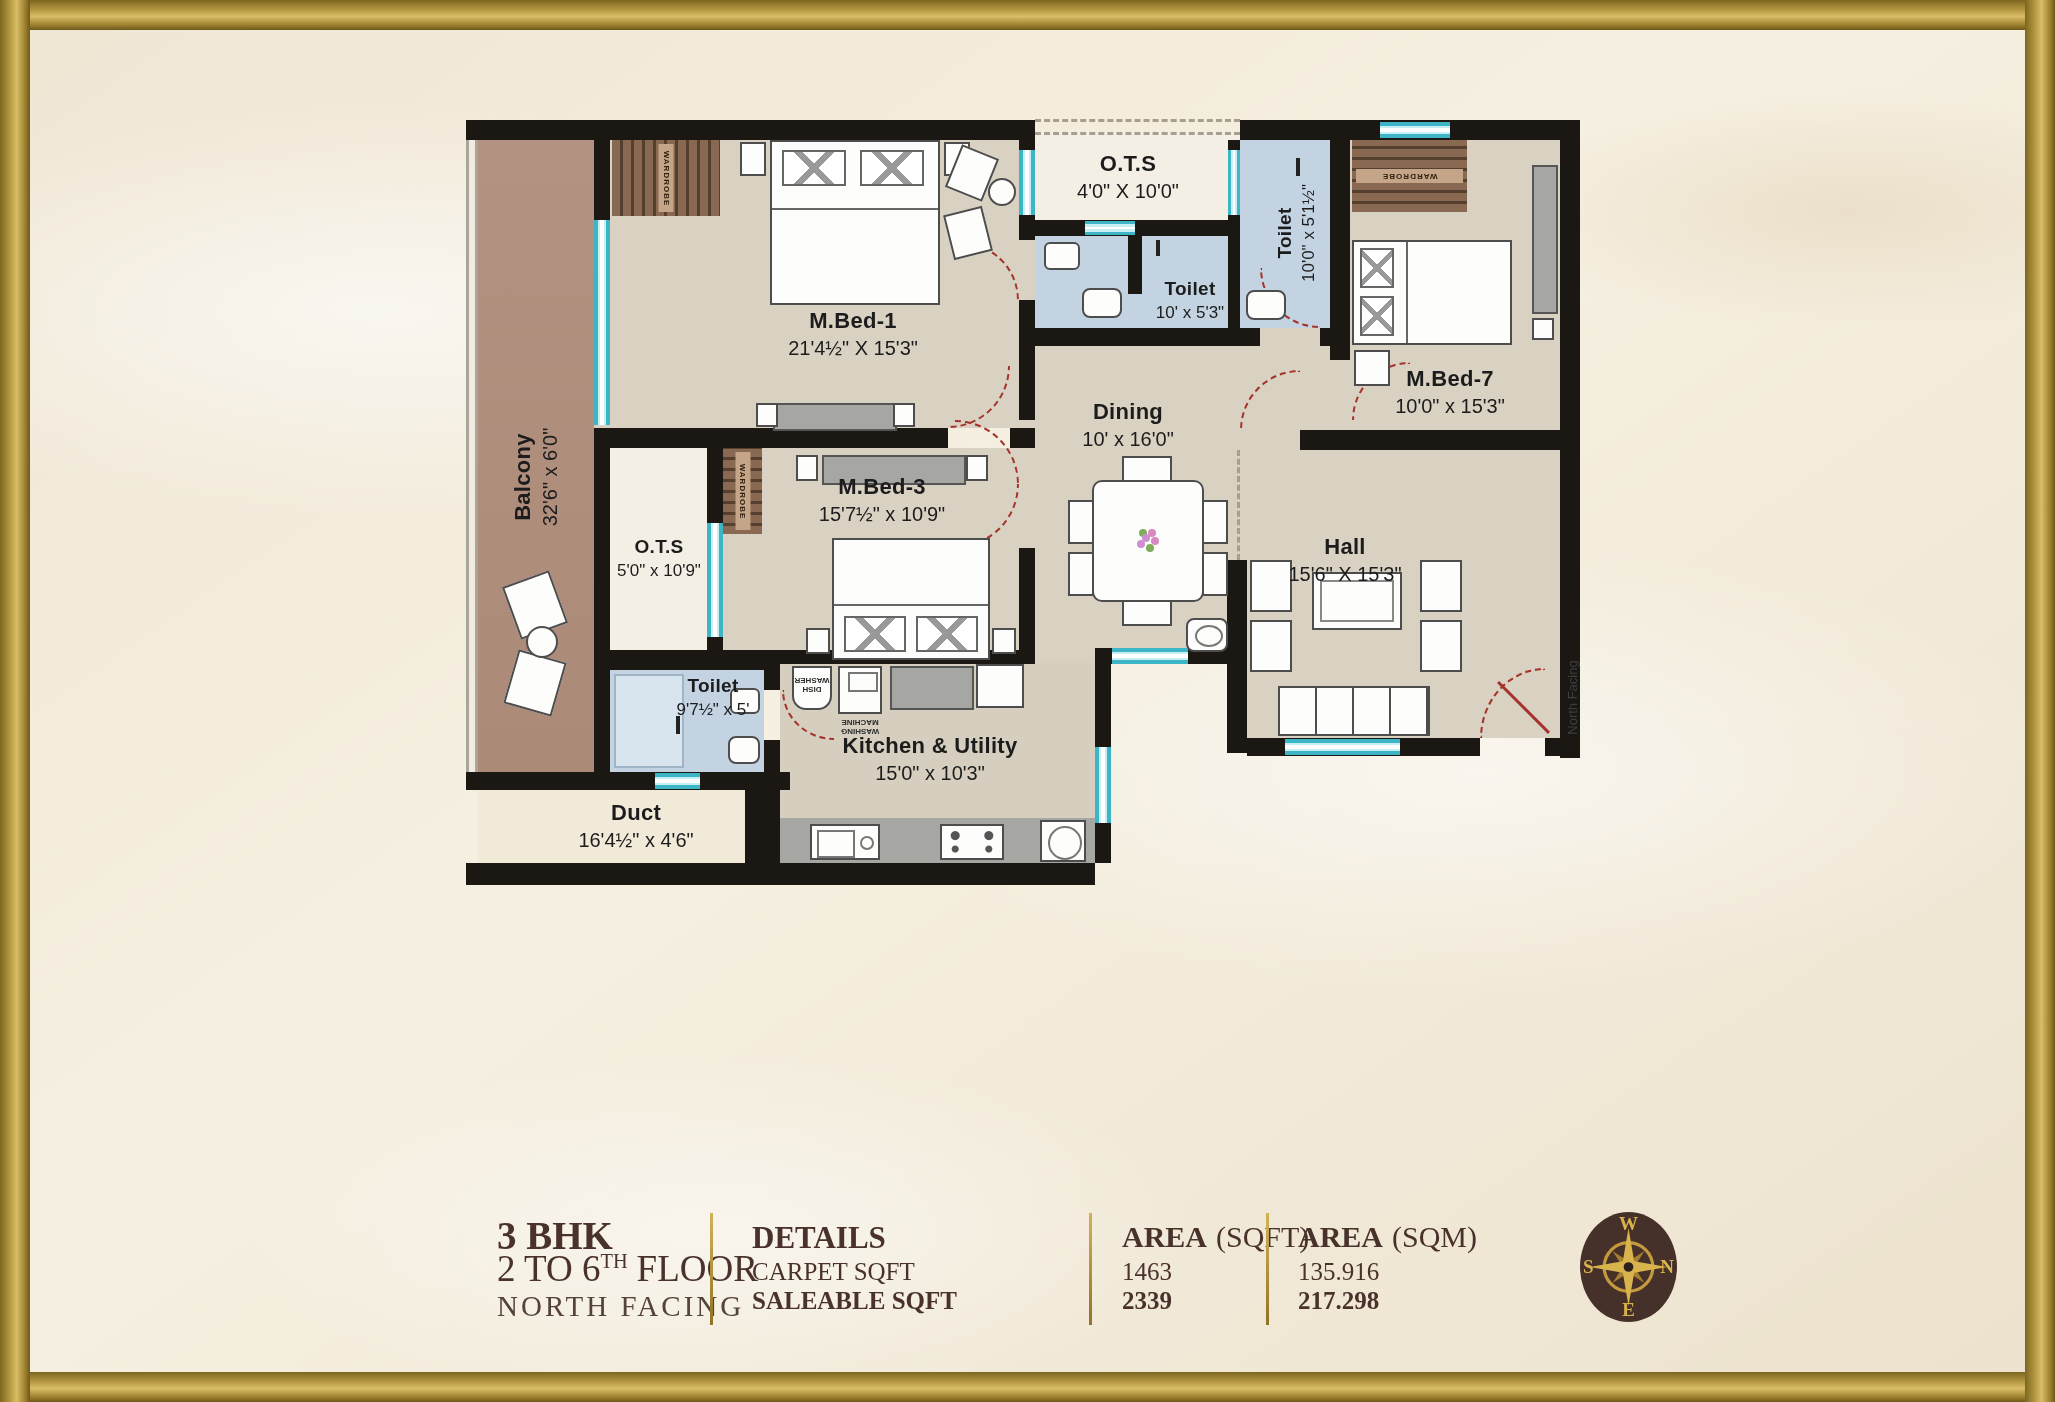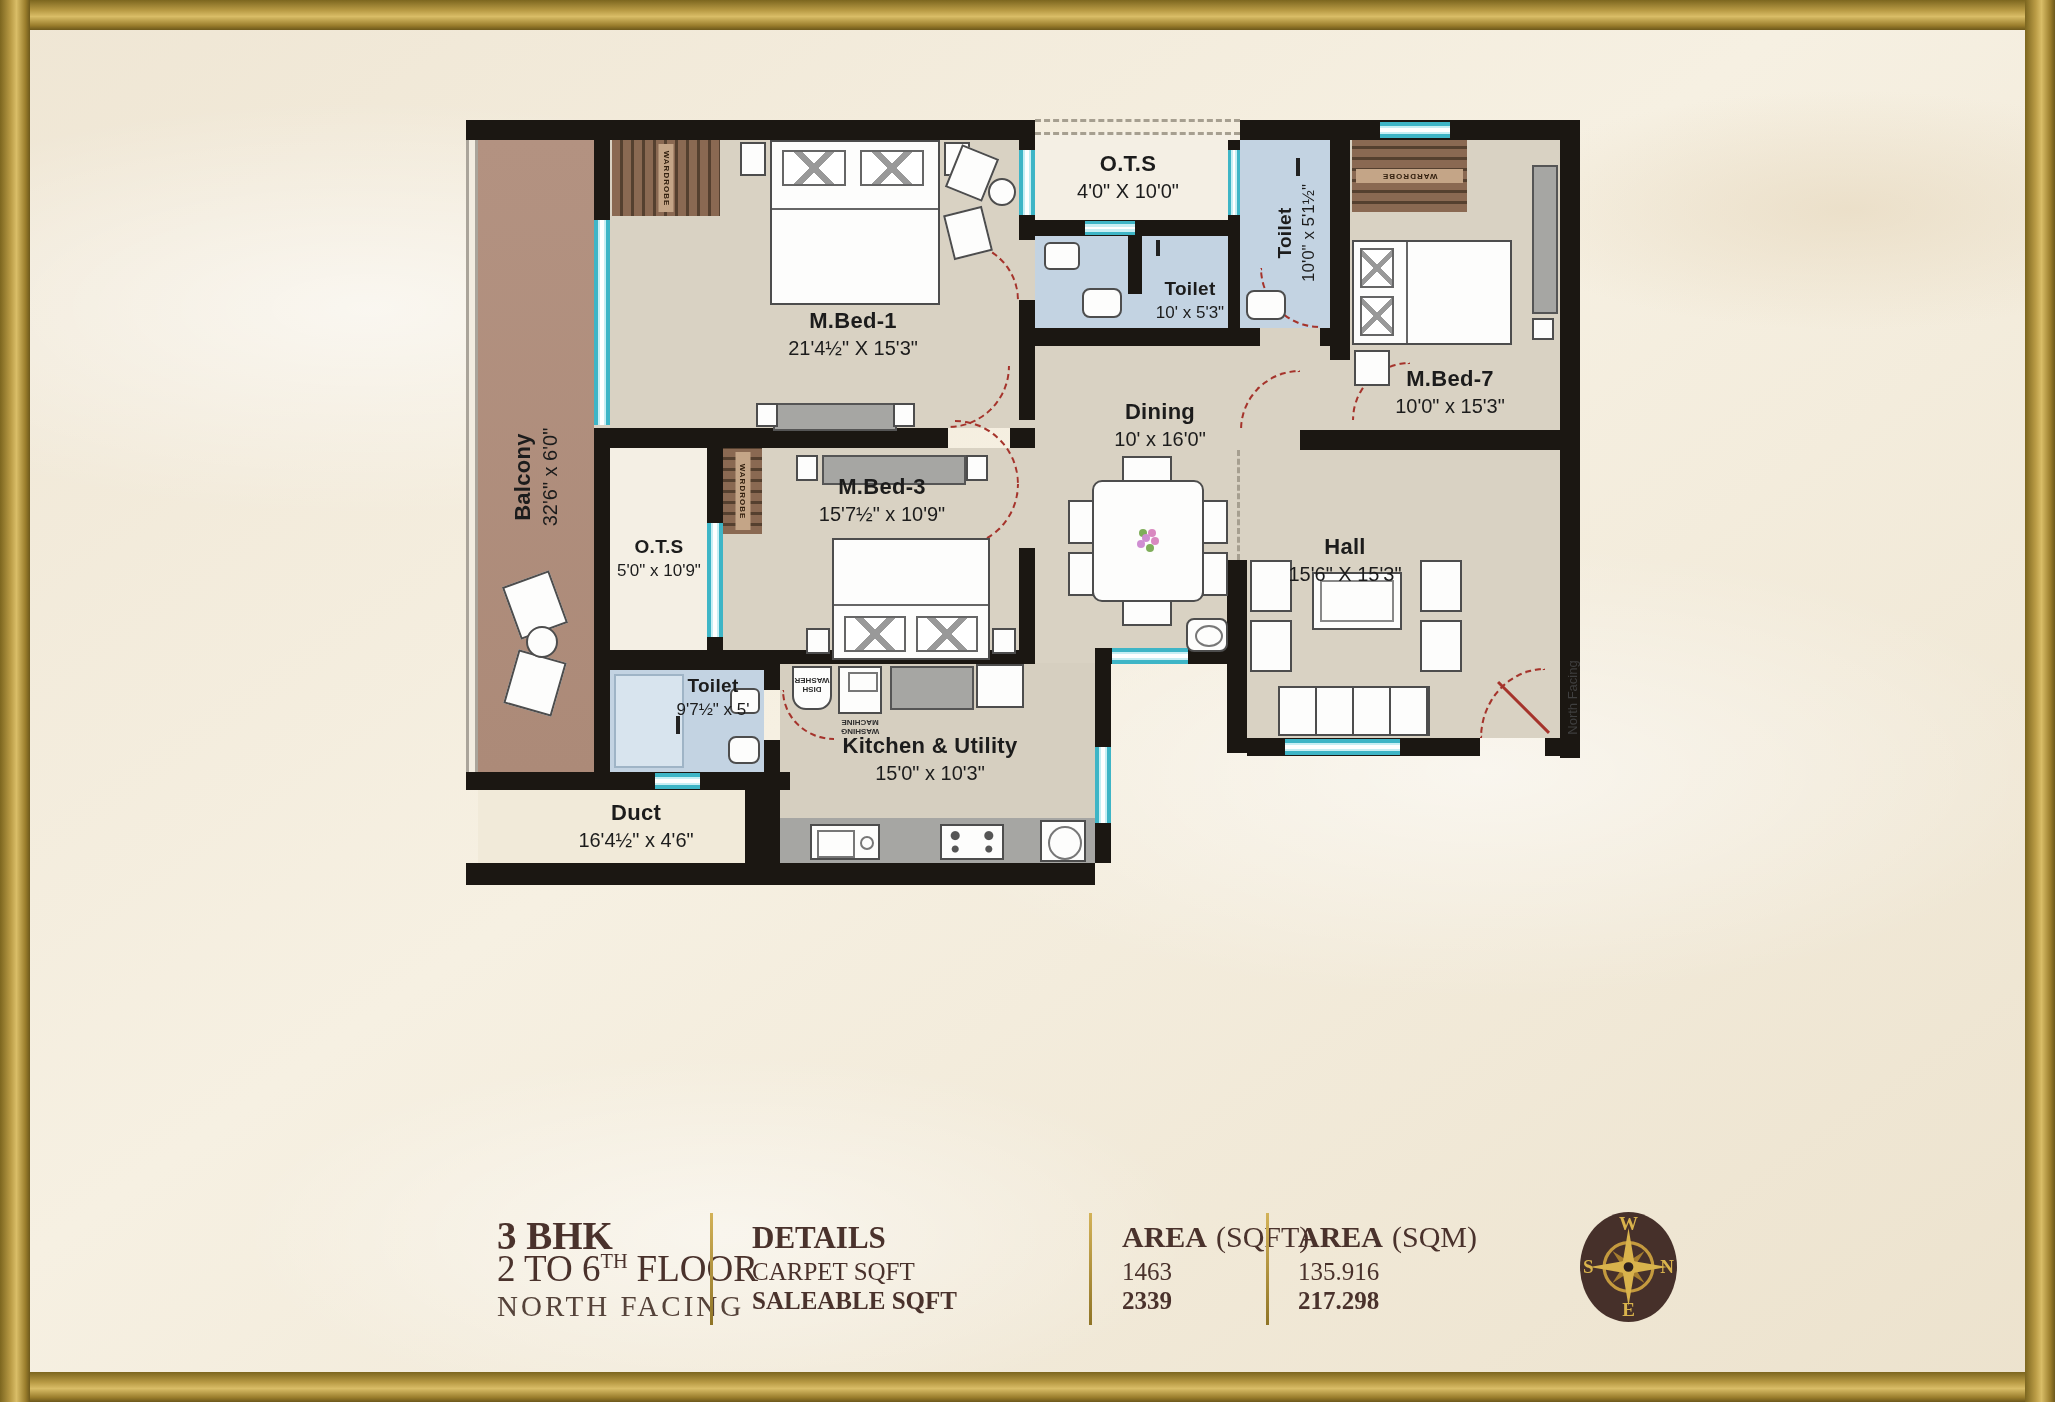--- a/index.html
+++ b/index.html
@@ -285,21 +285,21 @@
         <div class="rdim">10' x 5'3"</div>
     </div>
     <div class="rlabel small rot" style="left:1296px;top:233px">
       <div class="rname">Toilet</div>
         <div class="rdim">10'0" x 5'1½"</div>
     </div>
     <div class="rlabel" style="left:1450px;top:392px">
       <div class="rname">M.Bed-7</div>
         <div class="rdim">10'0" x 15'3"</div>
     </div>
-    <div class="rlabel" style="left:1160px;top:425px">
+    <div class="rlabel" style="left:1128px;top:425px">
       <div class="rname">Dining</div>
         <div class="rdim">10' x 16'0"</div>
     </div>
     <div class="rlabel" style="left:882px;top:500px">
       <div class="rname">M.Bed-3</div>
         <div class="rdim">15'7½" x 10'9"</div>
     </div>
     <div class="rlabel small" style="left:659px;top:558px">
       <div class="rname">O.T.S</div>
         <div class="rdim">5'0" x 10'9"</div>

